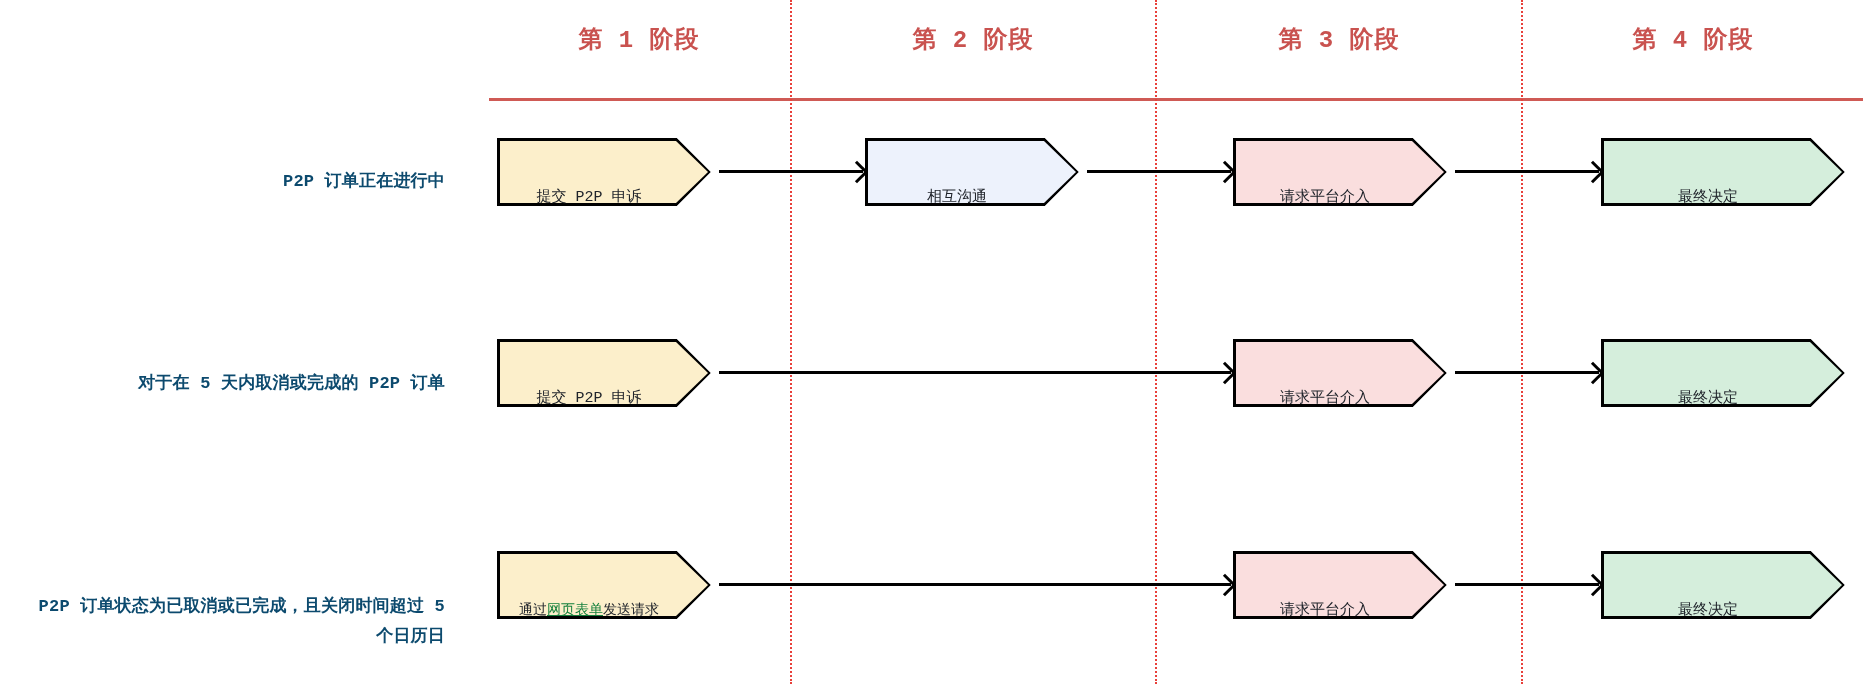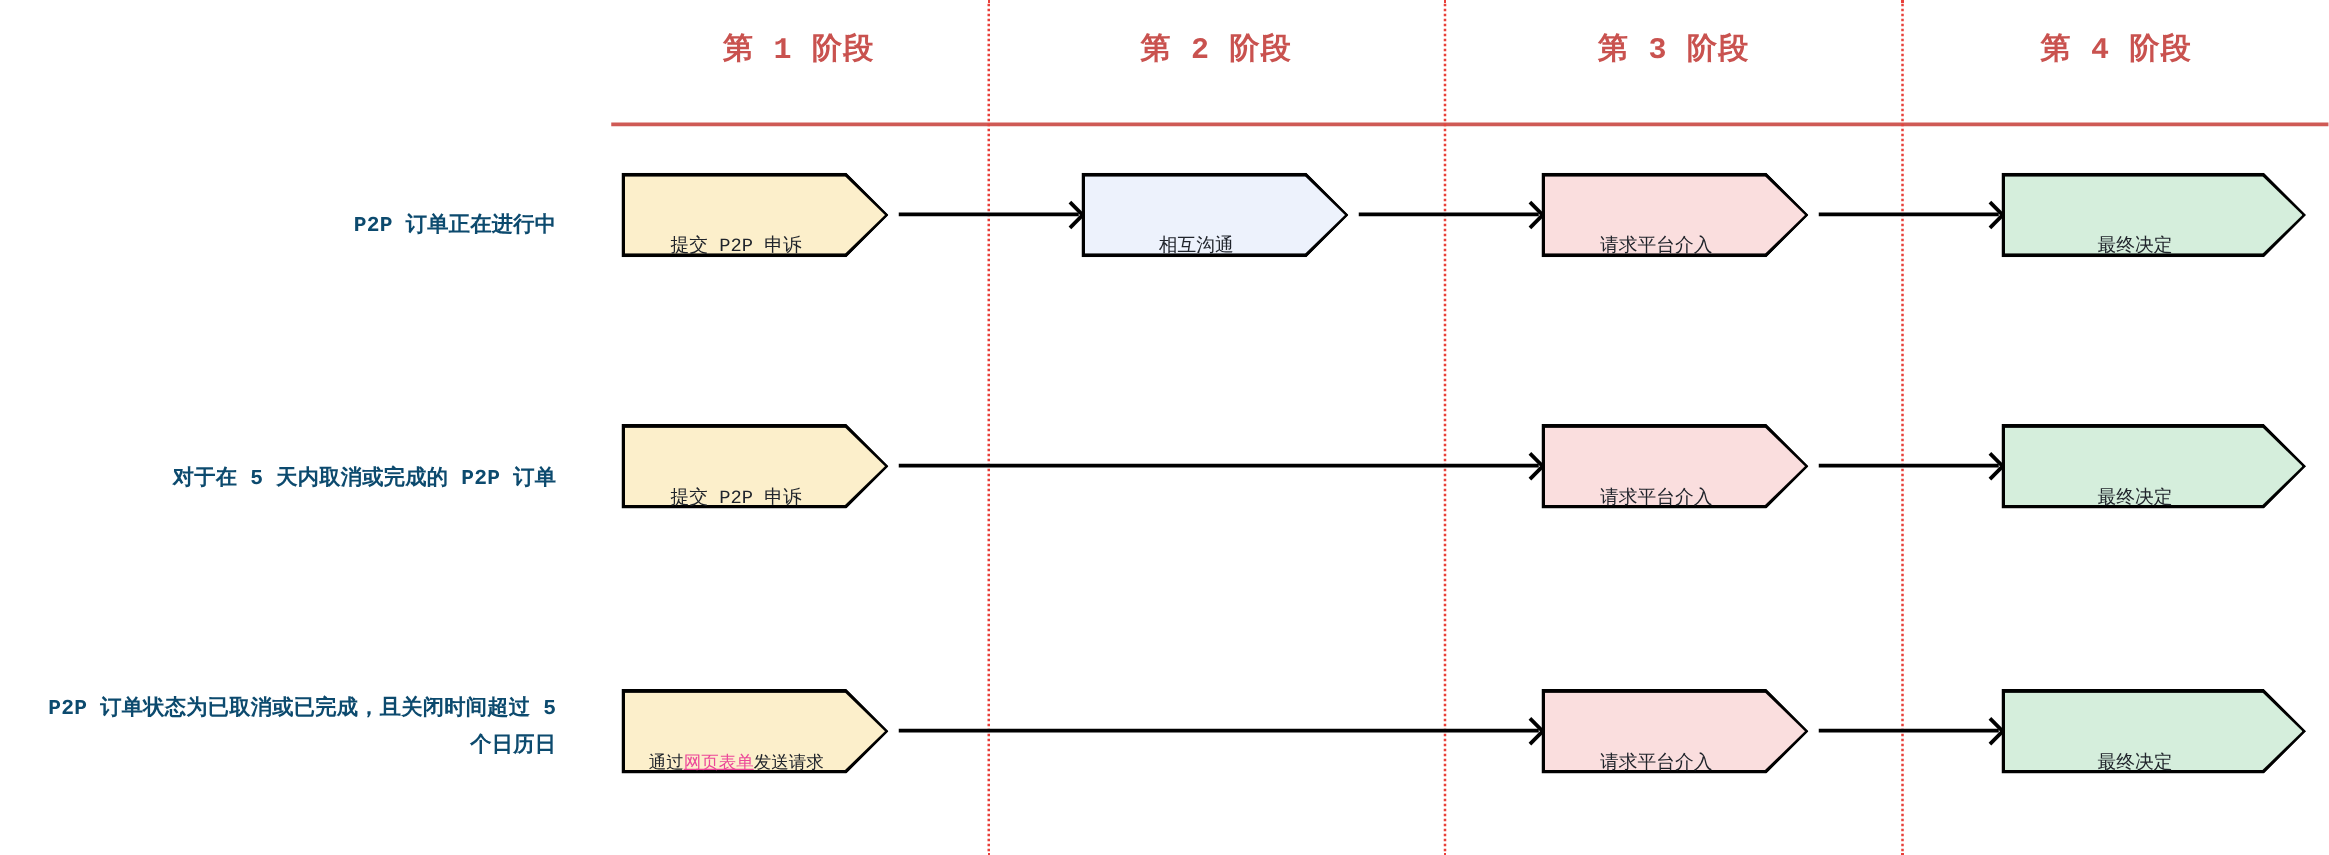--- a/index.html
+++ b/index.html
@@ -93,21 +93,21 @@
     z-index: 0;
   }
   .node-fill {
     position: absolute;
     left: 3px; top: 3px; right: 3px; bottom: 3px;
     -webkit-clip-path: polygon(0 0, calc(100% - 32px) 0, 100% 50%, calc(100% - 32px) 100%, 0 100%);
     clip-path: polygon(0 0, calc(100% - 32px) 0, 100% 50%, calc(100% - 32px) 100%, 0 100%);
     z-index: 1;
   }
 
-  .link-text { color: #ec4899; }
+  .link-text { color: #15803d; }
 
   
   .connector {
     position: absolute;
     height: 3px;
     background: #000000;
   }
   .connector::after {
     content: "";
     position: absolute;
@@ -198,21 +198,21 @@
   </div>
 
   <div class="connector" style="left:1455px; top:371px; width:144px;"></div>
 
   <div class="node" style="left:1601px; top:339px; width:244px; height:68px;">
     <div class="node-border"></div>
     <div class="node-fill" style="background:#D5EEDC;"></div>
     <div class="node-inner">最终决定</div>
   </div>
 
-  <div class="row-label" style="left:20px; top:553px; width:425px;">
+  <div class="row-label" style="left:20px; top:592px; width:425px;">
     <span>P2P 订单状态为已取消或已完成，且关闭时间超过 5 个日历日</span>
   </div>
 
   <div class="node" style="left:497px; top:551px; width:214px; height:68px; font-size:14px;">
     <div class="node-border"></div>
     <div class="node-fill" style="background:#FCEFCB;"></div>
     <div class="node-inner">
       <span>通过</span><a class="link-text" href="#">网页表单</a><span>发送请求</span>
     </div>
   </div>

